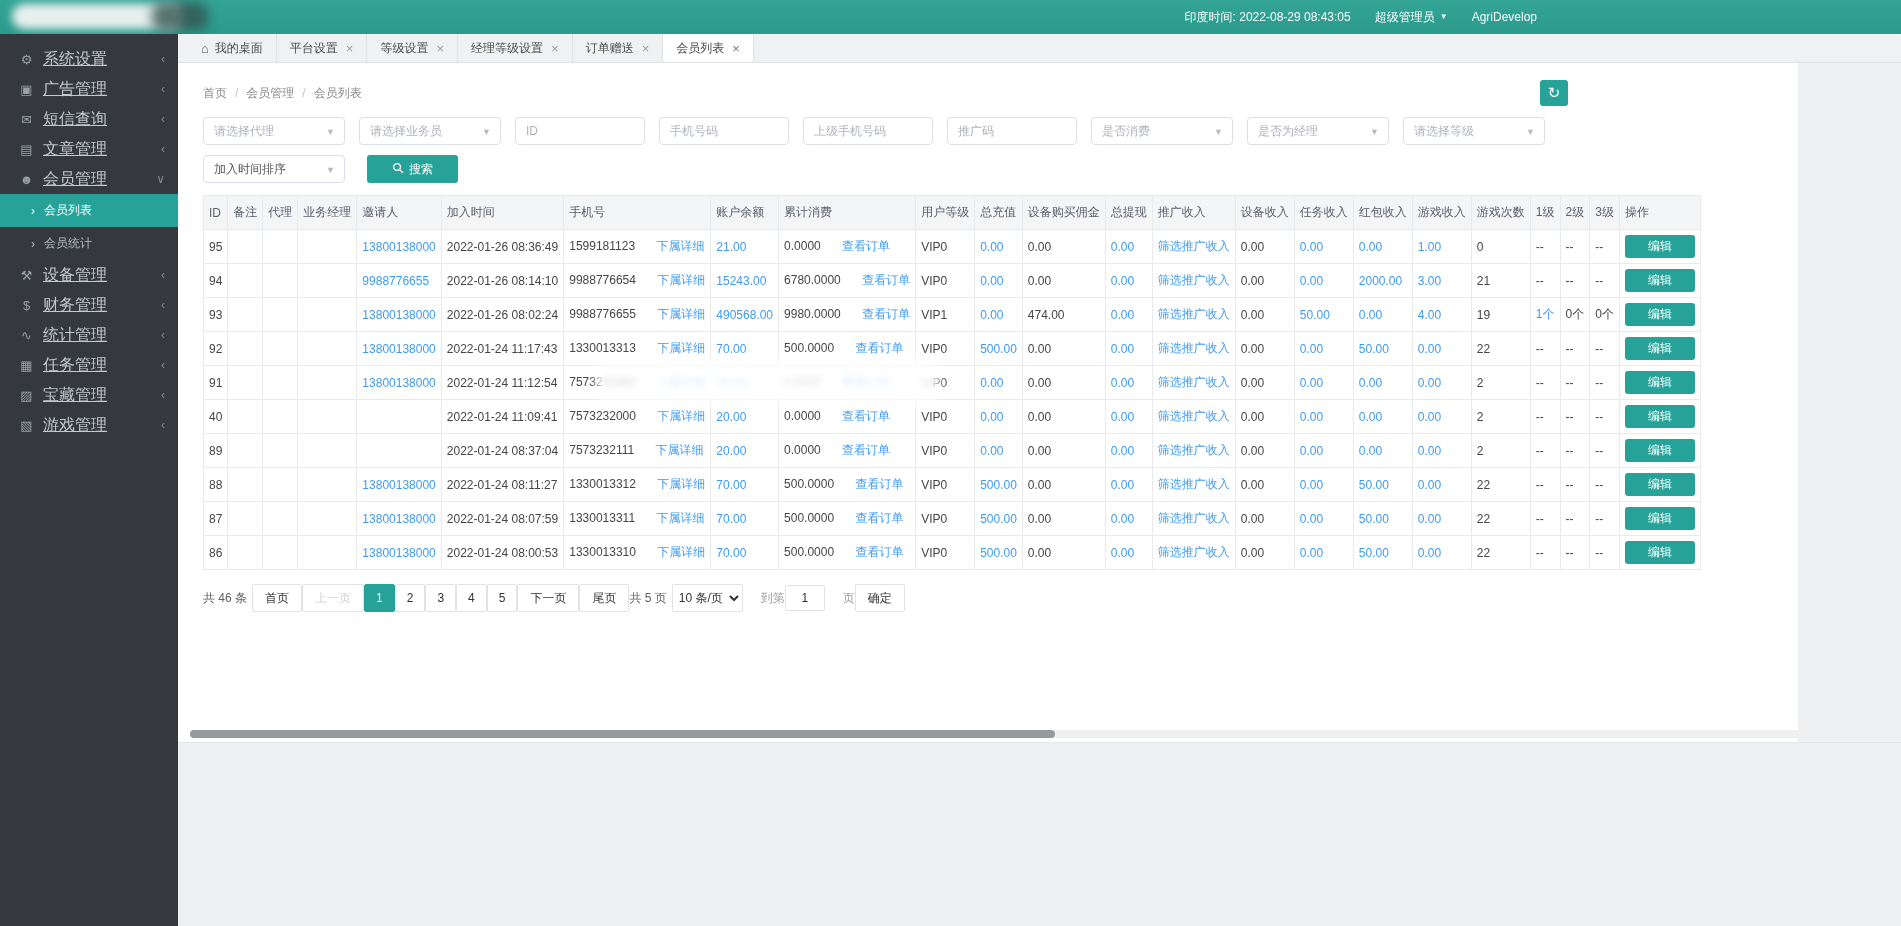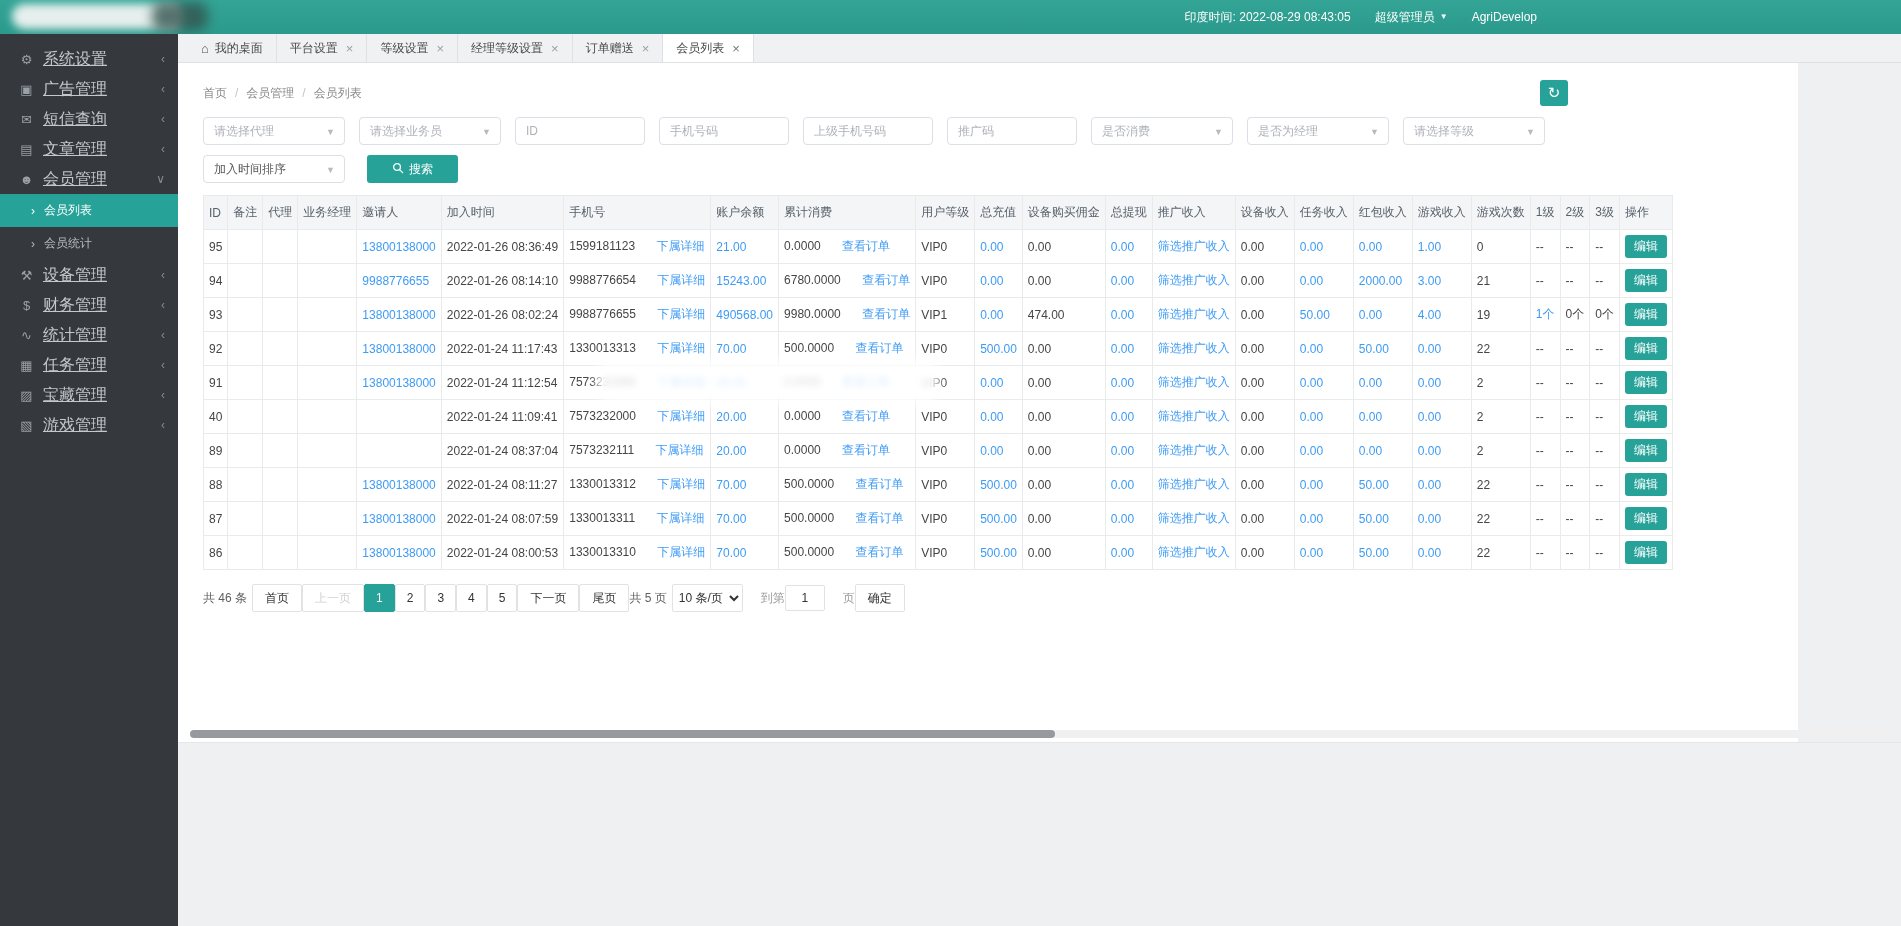--- a/index.html
+++ b/index.html
@@ -71,21 +71,21 @@
   
   .table-wrap { position:relative; margin-top:12px; }
   table { border-collapse:collapse; width:1360px; font-size:12px; }
   th,td { border:1px solid #e9eaeb; padding:0 5px; white-space:nowrap; text-align:left; }
   th { height:34px; background:#f4f5f6; color:#57606b; font-weight:normal; }
   td { height:34px; color:#454545; }
   .lnk { color:#3e9bf4; cursor:pointer; text-decoration:none; }
   td.lvl[data-link="true"] { color:#3e9bf4; cursor:pointer; }
   .cell-link { margin-left:18px; }
   .edit-btn { background:#26a298; color:#fff; border:none; border-radius:3px;
-    padding:3px 9px; font-size:12px; cursor:pointer; }
+    padding:3px 23px; font-size:12px; cursor:pointer; }
   .redact { position:absolute; left:400px; top:171px; width:330px; height:31px;
     background:rgba(255,255,255,.8); box-shadow:0 0 10px 7px rgba(255,255,255,.8);
     backdrop-filter:blur(3px); border-radius:10px; pointer-events:none; }
   
   .pager { display:flex; align-items:center; margin-top:14px; }
   .pg-total { color:#5f5f5f; margin:0 5px 0 0; }
   .pg-btn { height:28px; min-width:30px; padding:0 12px; background:#fff;
     border:1px solid #e2e2e2; border-radius:2px; font-size:12px; color:#333;
     cursor:pointer; font-family:inherit; }
   .pg-btn.page { padding:0 11px; }

